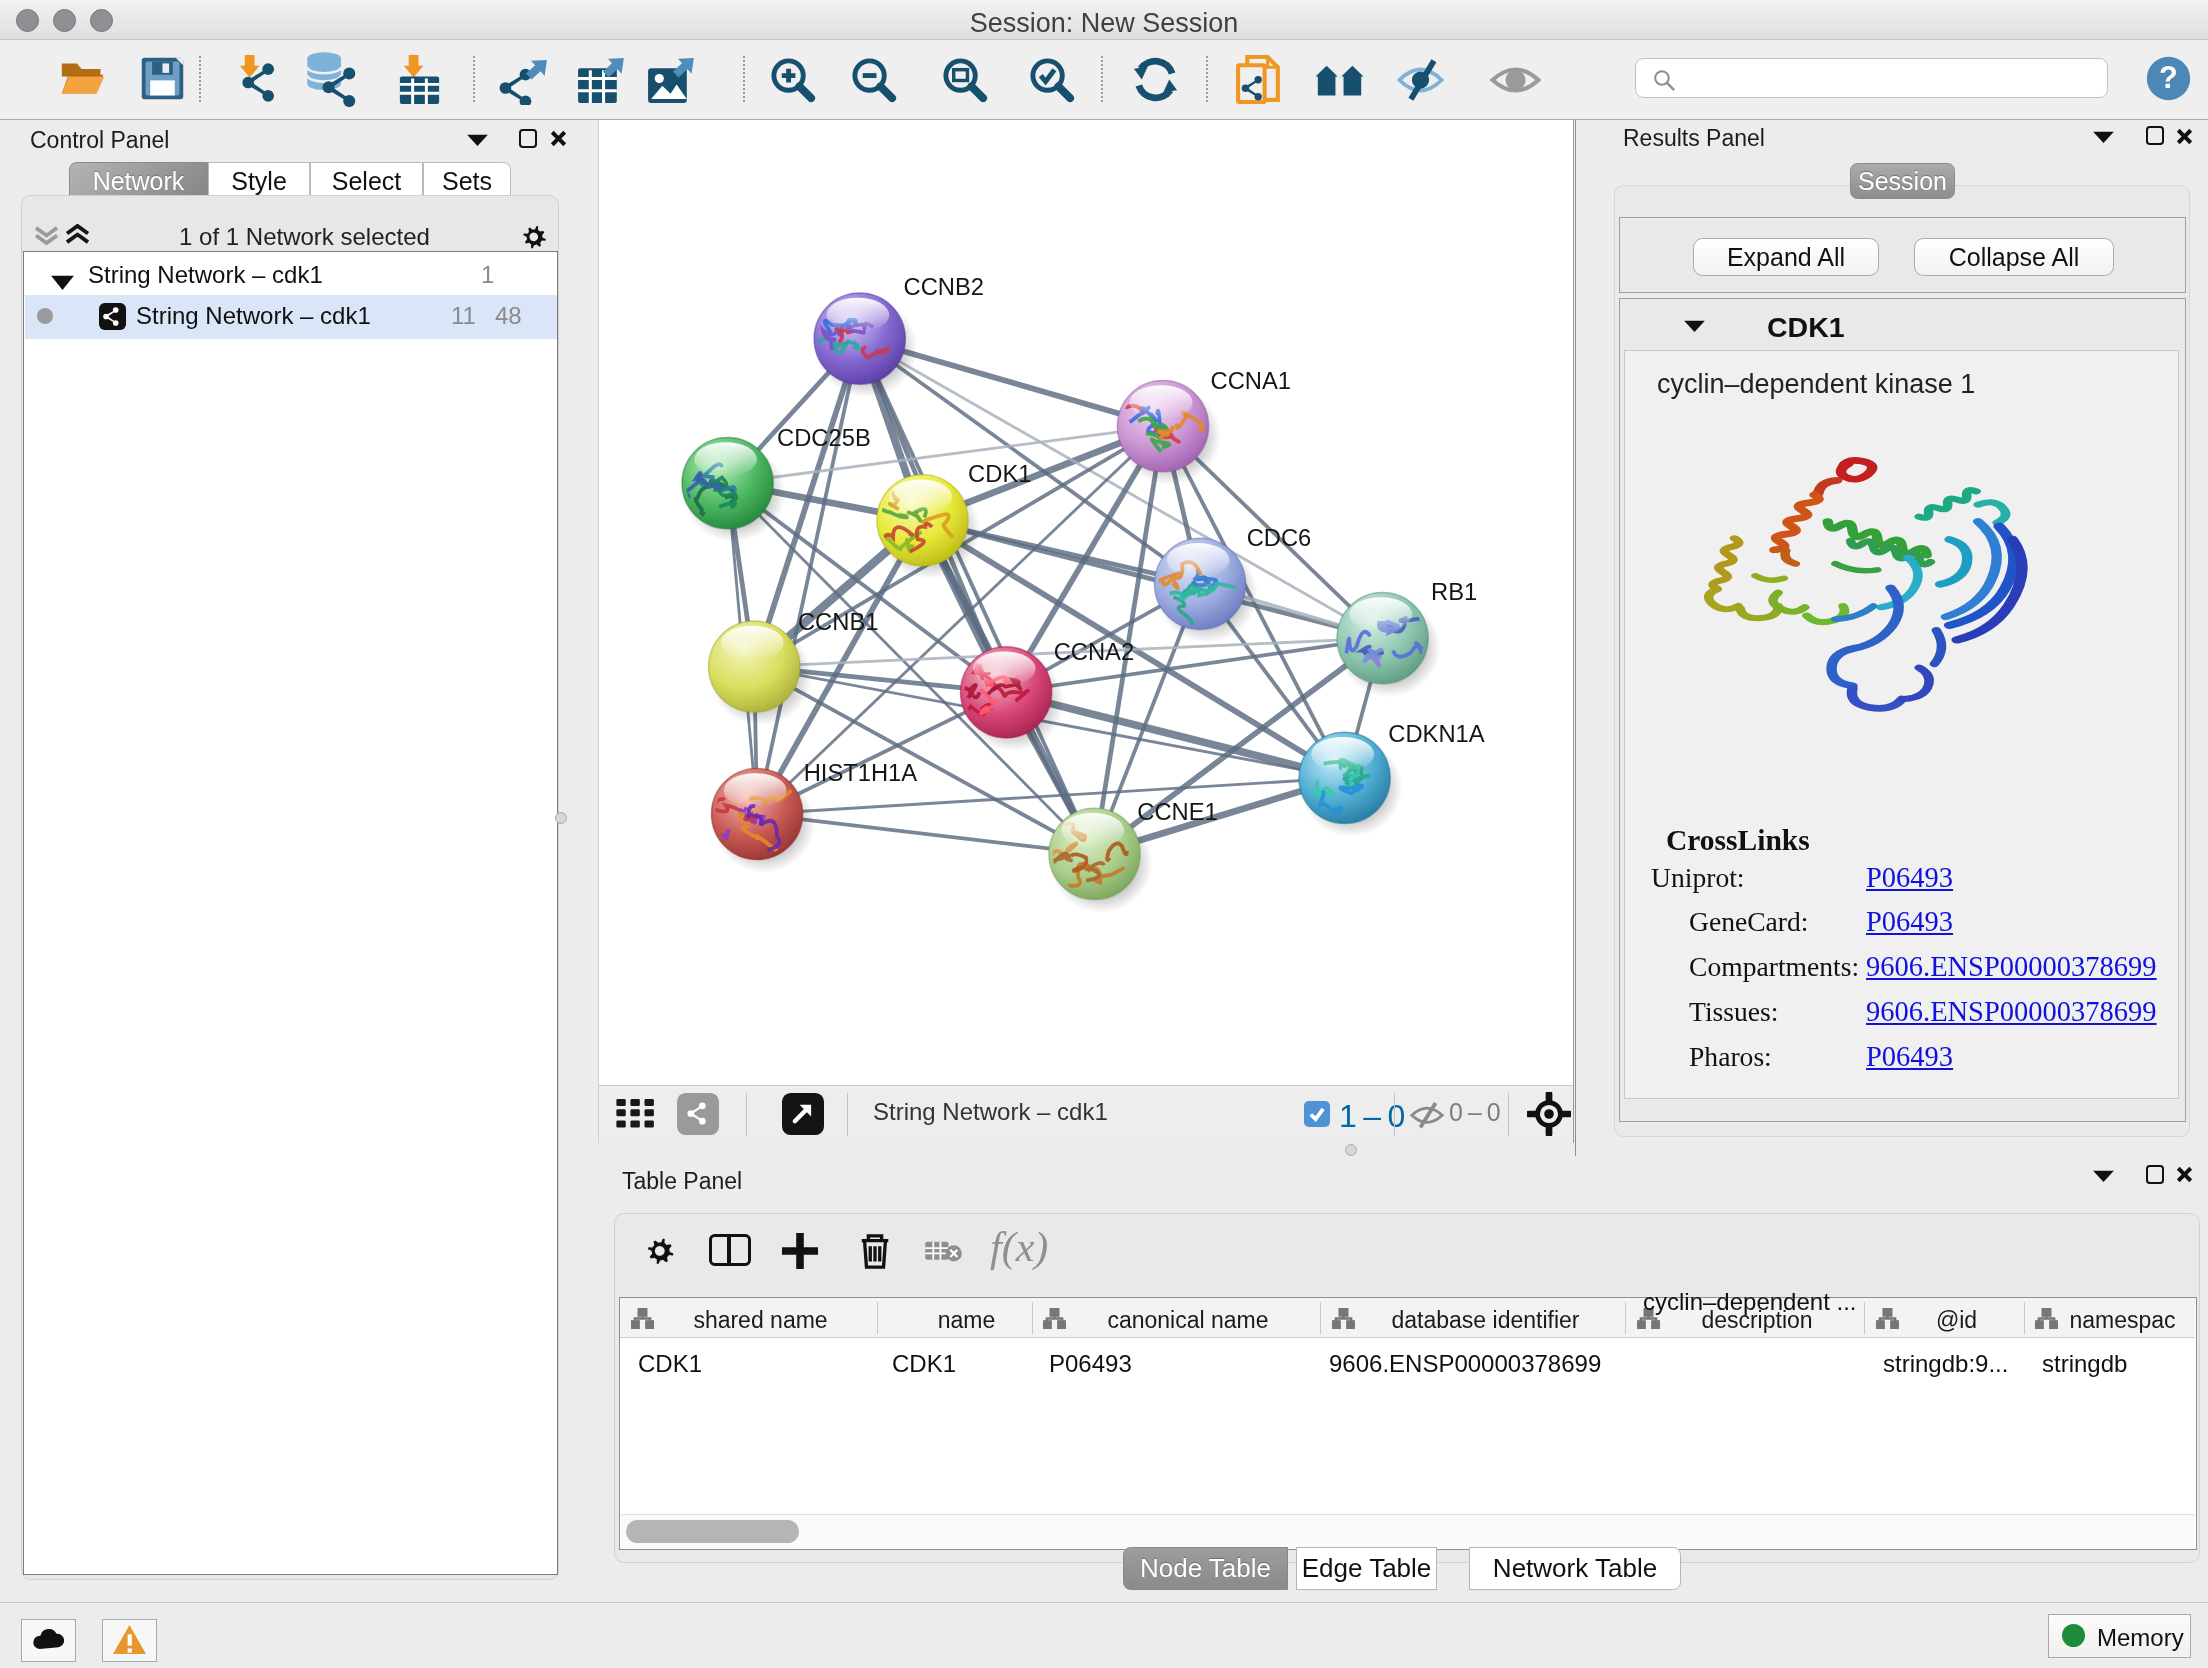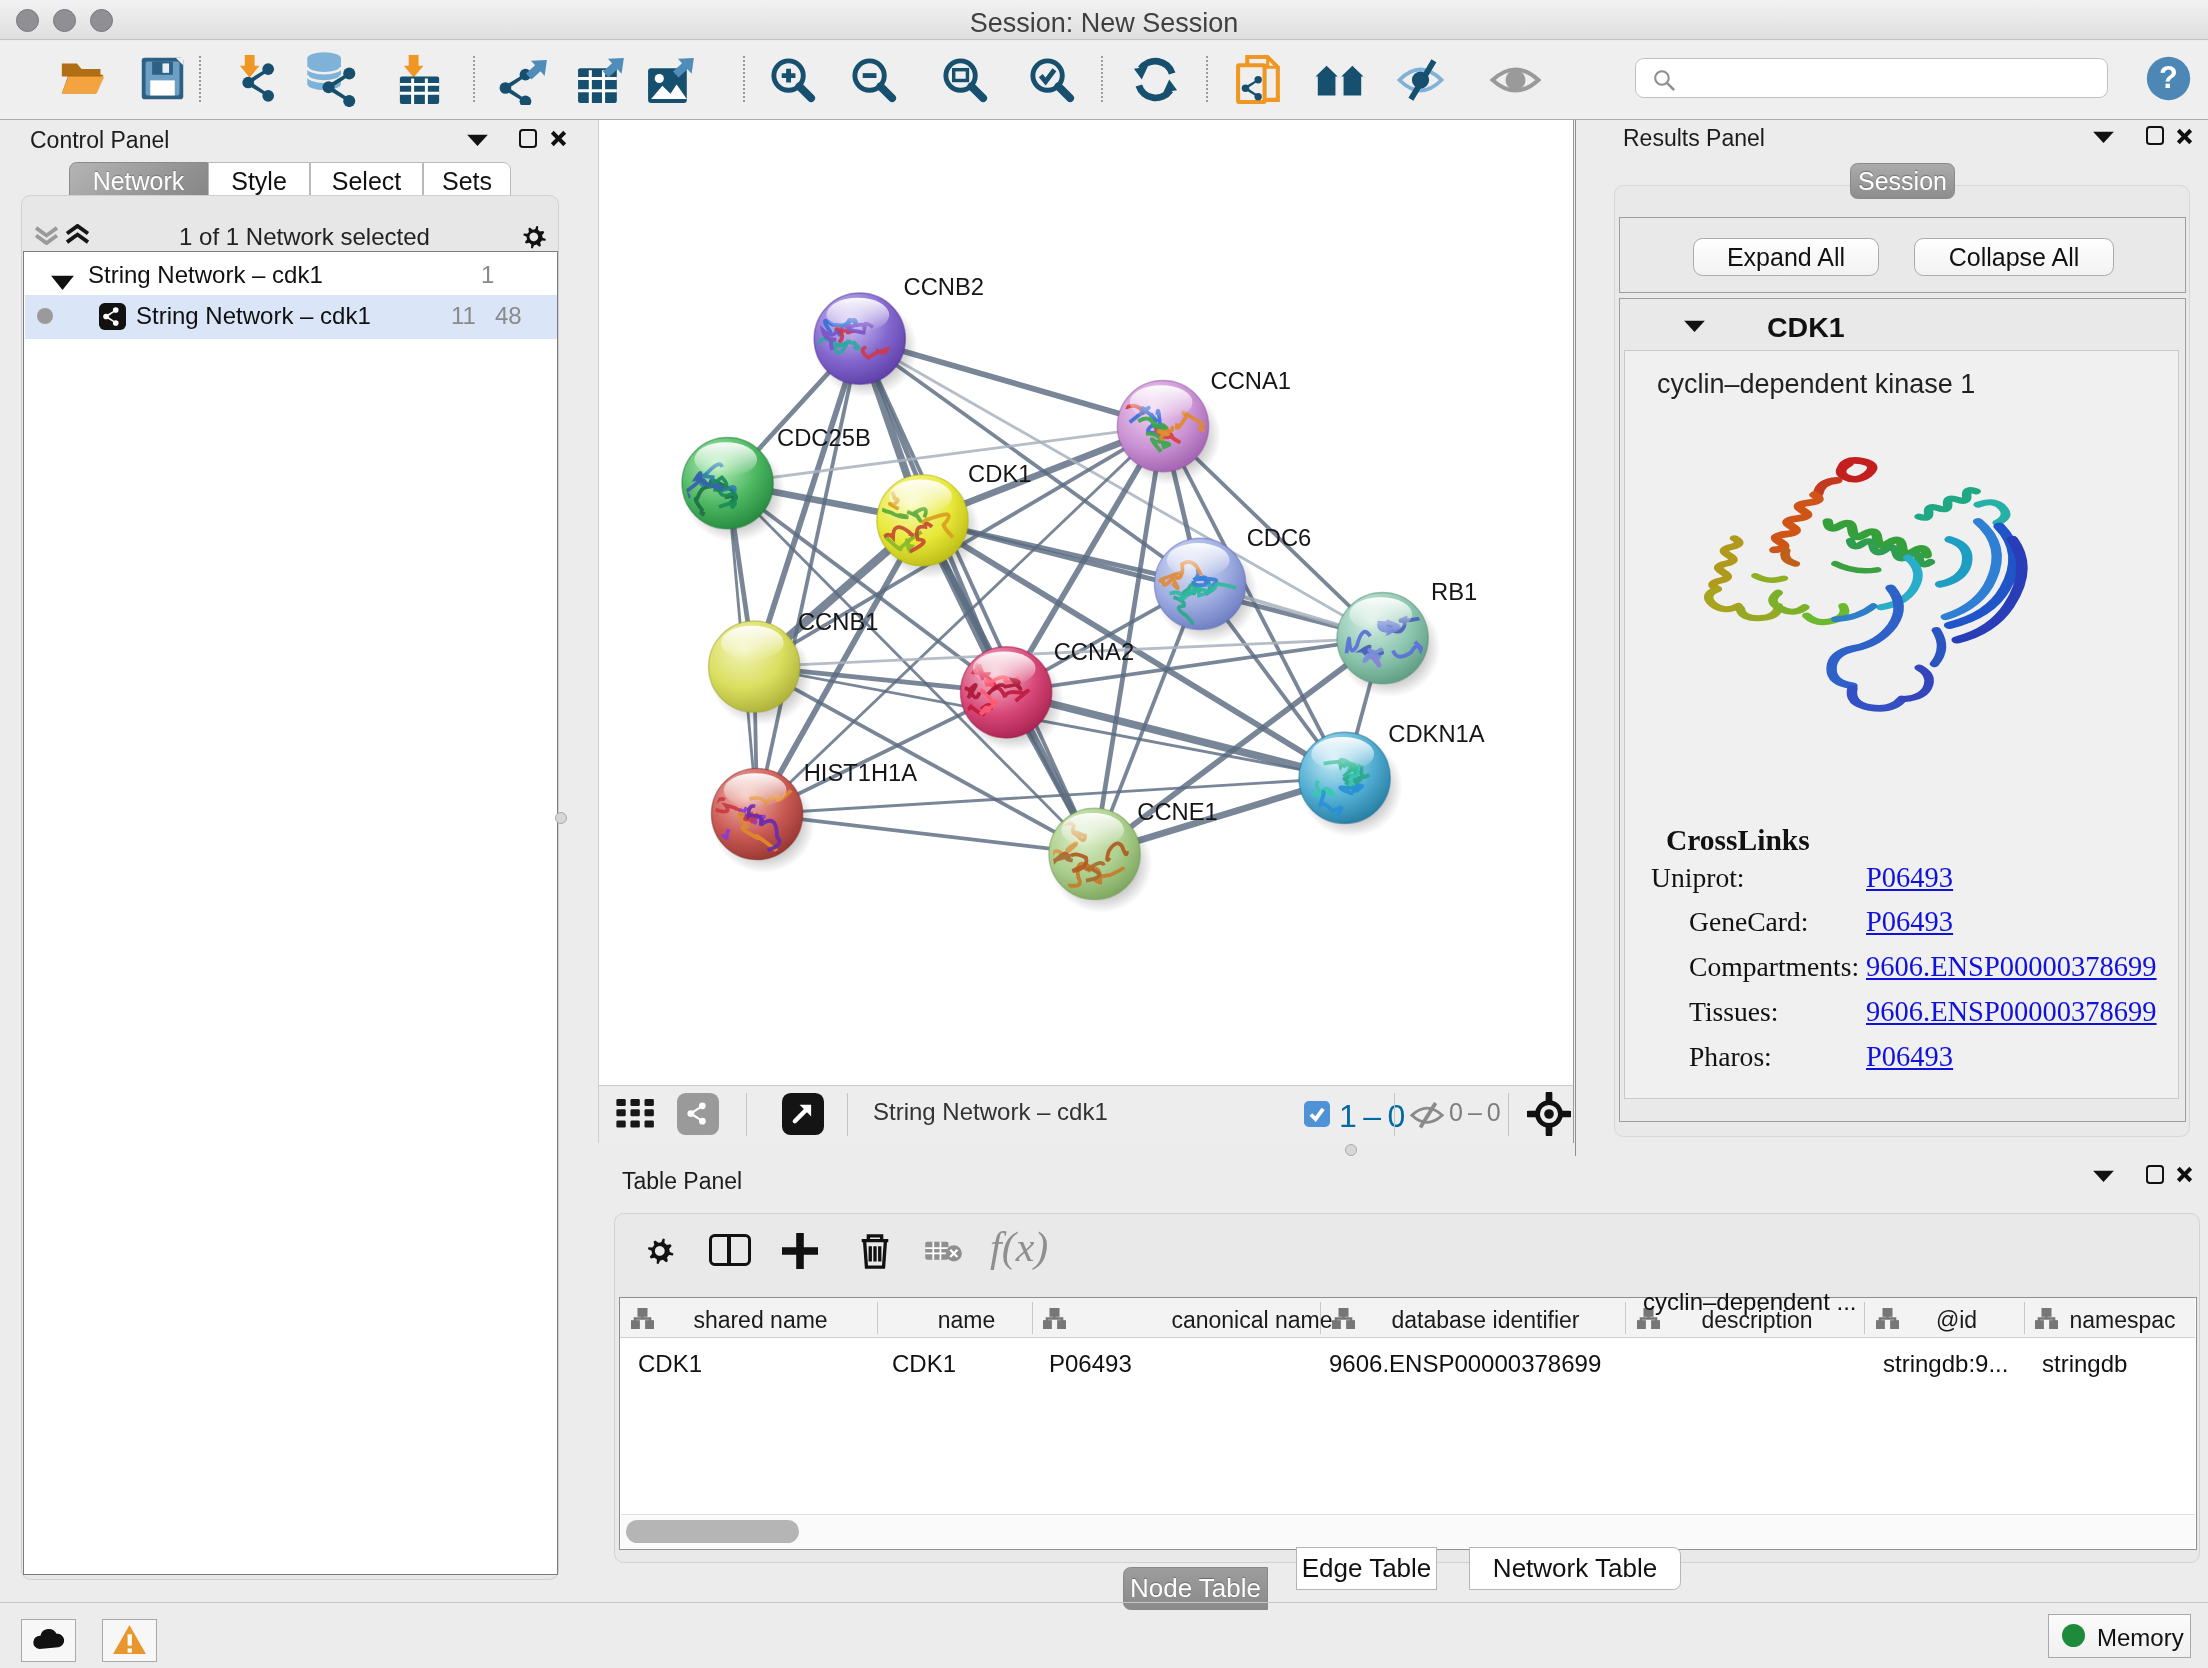--- a/index.html
+++ b/index.html
@@ -724,21 +724,21 @@
     <g fill="none" stroke="#777" stroke-width="2.5">
       <rect x="8" y="1" width="8" height="7" fill="#777"></rect>
       <rect x="0" y="14" width="8" height="7" fill="#777"></rect>
       <rect x="16" y="14" width="8" height="7" fill="#777"></rect>
       <path d="M12 8 v3 M4 14 v-3 h16 v3"></path>
     </g>
   </svg>
 <div class="abs hsep" style="left:1032px;top:1302px"></div>
 <div class="abs" style="left:905px;top:1307px;width:123px;text-align:center;font-size:23px;color:#1a1a1a">name</div>
 <div class="abs hsep" style="left:1320px;top:1302px"></div>
-<div class="abs" style="left:1124px;top:1307px;width:256px;text-align:center;font-size:23px;color:#1a1a1a">canonical name</div>
+<div class="abs" style="left:1060px;top:1307px;width:256px;text-align:center;font-size:23px;color:#1a1a1a">canonical name</div>
 <svg class="abs" style="left:1043px;top:1308px" width="23" height="21" viewBox="0 0 24 22">
     <g fill="none" stroke="#777" stroke-width="2.5">
       <rect x="8" y="1" width="8" height="7" fill="#777"></rect>
       <rect x="0" y="14" width="8" height="7" fill="#777"></rect>
       <rect x="16" y="14" width="8" height="7" fill="#777"></rect>
       <path d="M12 8 v3 M4 14 v-3 h16 v3"></path>
     </g>
   </svg>
 <div class="abs hsep" style="left:1625px;top:1302px"></div>
 <div class="abs" style="left:1349px;top:1307px;width:273px;text-align:center;font-size:23px;color:#1a1a1a">database identifier</div>
@@ -781,21 +781,21 @@
   </svg>
 <div class="abs cell" style="left:638px;top:1350px">CDK1</div>
 <div class="abs cell" style="left:892px;top:1350px">CDK1</div>
 <div class="abs cell" style="left:1049px;top:1350px">P06493</div>
 <div class="abs cell" style="left:1329px;top:1350px">9606.ENSP00000378699</div>
 <div class="abs cell" style="left:1643px;top:1288px">cyclin–dependent ...</div>
 <div class="abs cell" style="left:1883px;top:1350px">stringdb:9...</div>
 <div class="abs cell" style="left:2042px;top:1350px">stringdb</div>
 <div class="abs" style="left:621px;top:1514px;width:1574px;height:34px;background:#fafafa;border-top:1px solid #e0e0e0"></div>
 <div class="abs" style="left:626px;top:1520px;width:173px;height:23px;background:#b5b5b5;border-radius:11.4px"></div>
-<div class="abs seg segsel" style="left:1123px;width:145px;border-radius:7.6px 0 0 7.6px;margin-top:20px;">Node Table</div>
+<div class="abs seg segsel" style="left:1123px;width:165px;border-radius:7.6px 0 0 7.6px;">Node Table</div>
 <div class="abs seg" style="left:1296px;width:141px;">Edge Table</div>
 <div class="abs seg" style="left:1469px;width:212px;border-radius:0 7.6px 7.6px 0;">Network Table</div>
 <div class="abs" style="left:0;top:1602px;width:2208px;height:1px;background:#c6c6c6"></div>
 <div class="abs statbtn" style="left:21px"></div>
 <svg class="abs" style="left:30px;top:1628px" width="36" height="25" viewBox="0 0 38 26">
     <path d="M10 22 a7 7 0 0 1 1 -14 a9 9 0 0 1 17 -2 a7 7 0 0 1 2 14 z" fill="#111"></path>
     <circle cx="27" cy="12" r="6" fill="#111"></circle>
   </svg>
 <div class="abs statbtn" style="left:102px"></div>
 <svg class="abs" style="left:112px;top:1624px" width="35" height="31" viewBox="0 0 37 33">

